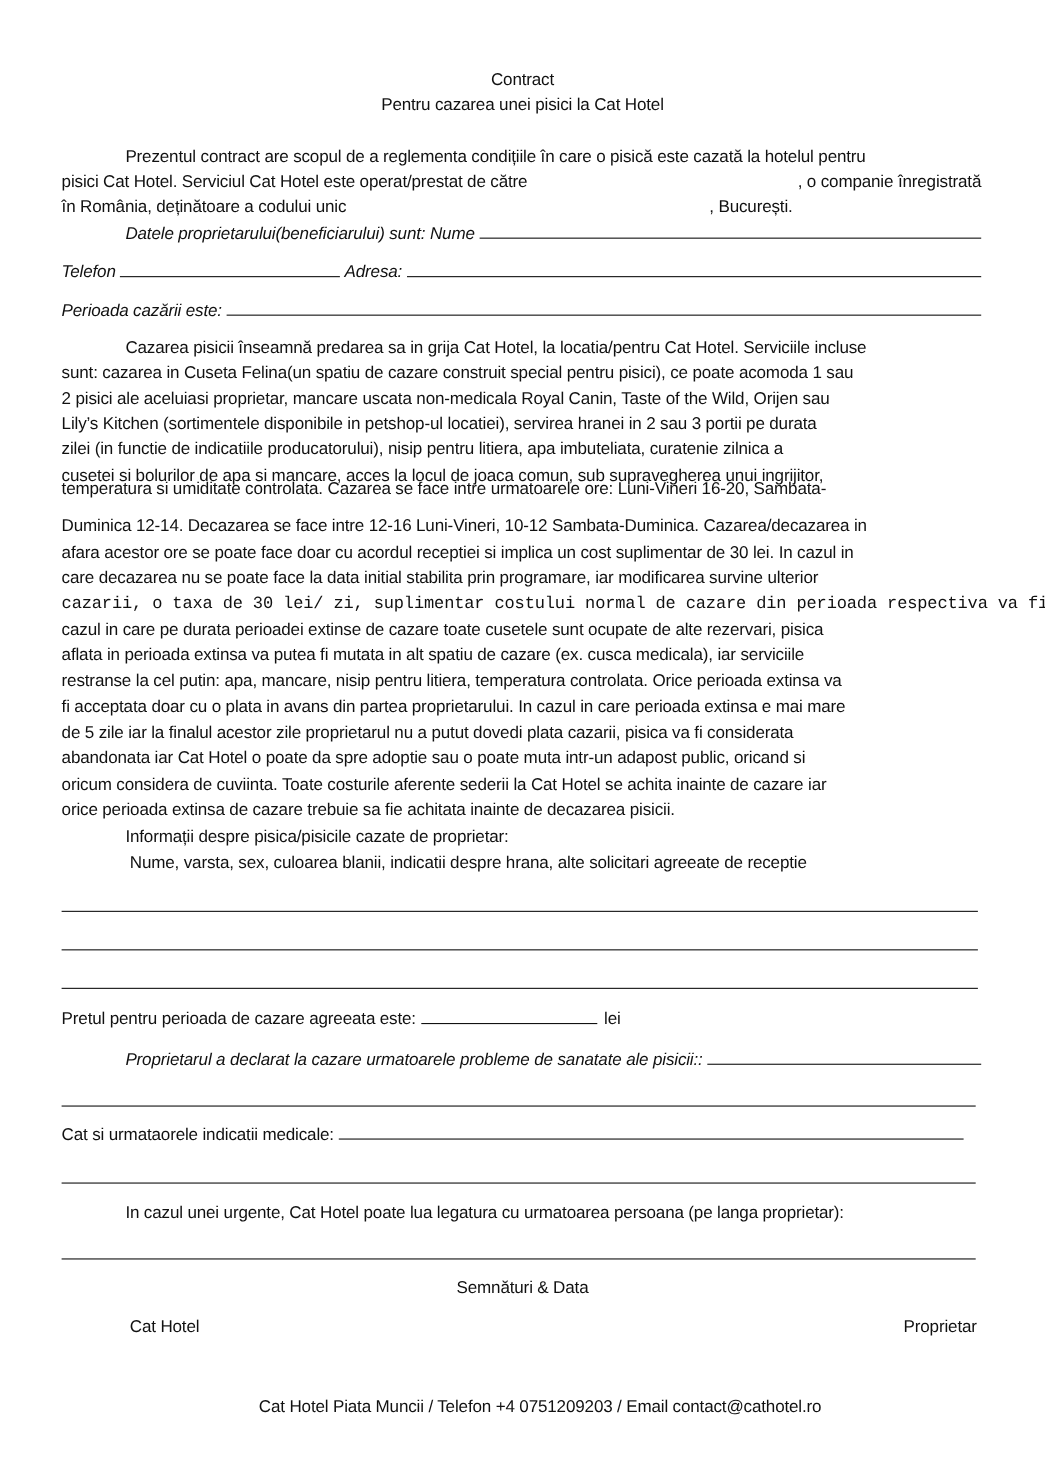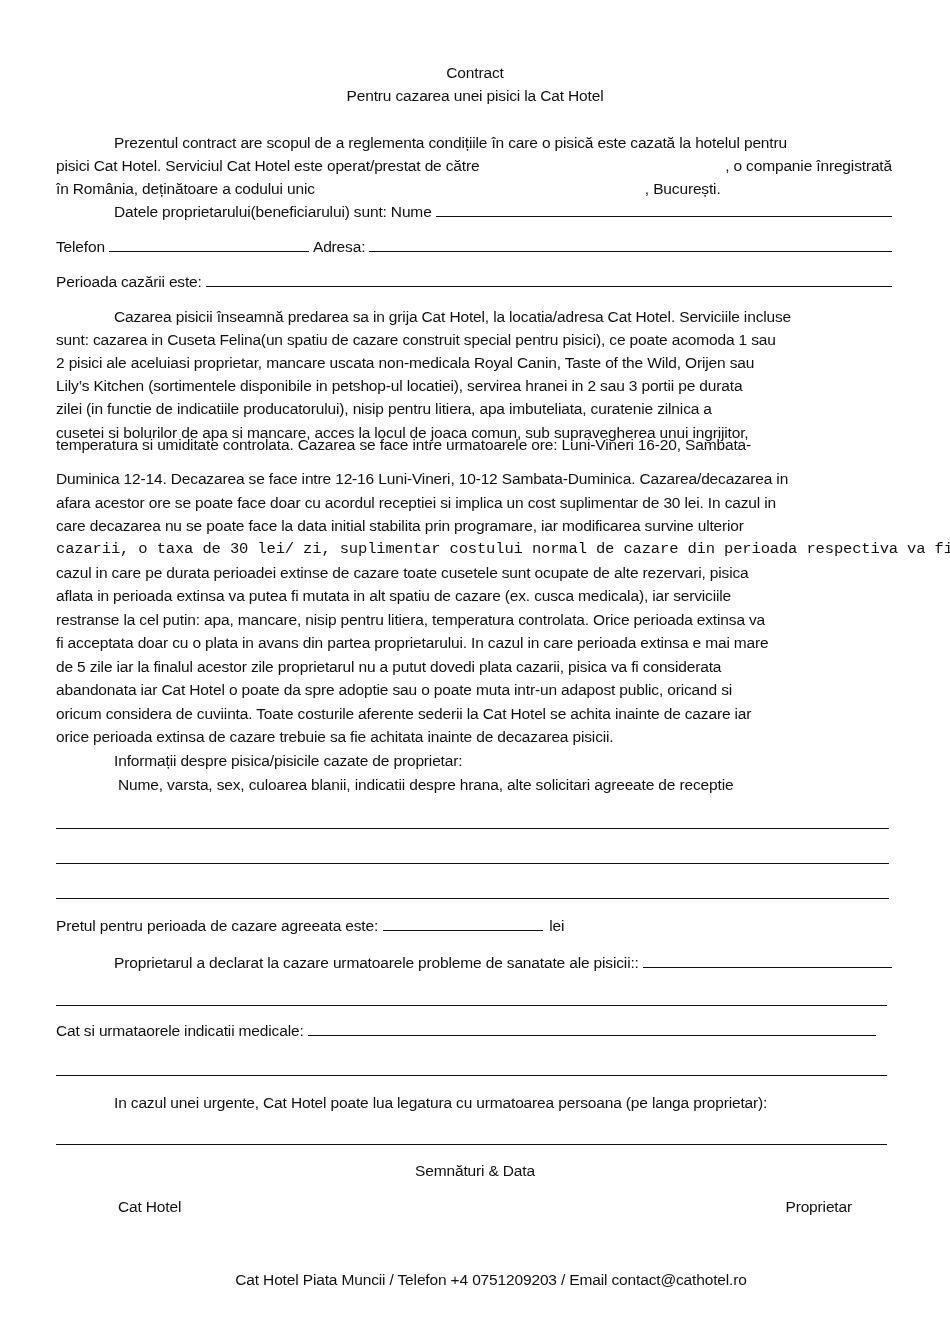--- a/index.html
+++ b/index.html
@@ -54,20 +54,21 @@
       height: 12px;
       vertical-align: baseline;
     }
     .justify-row {
       display: flex;
       justify-content: space-between;
     }
     .field-row {
       display: flex;
       align-items: baseline;
+      font-style: italic;
     }
     .field-row .fill {
       flex: 1;
       border-bottom: 1.2px solid #111;
       height: 15px;
       margin-left: 4px;
     }
   </style>
 </head>
 <body>
@@ -97,21 +98,21 @@
     <span>Telefon</span>
     <span class="blank" style="width:200px; margin:0 4px;"></span>
     <span>Adresa:</span>
     <span class="fill"></span>
   </div>
   <div class="line field-row" style="top:271px;">
     <span>Perioada cazării este:</span>
     <span class="fill"></span>
   </div>
 
-  <div class="line indent" style="top:306px;">Cazarea pisicii înseamnă predarea sa in grija Cat Hotel, la locatia/adresa Cat Hotel. Serviciile incluse</div>
+  <div class="line indent" style="top:306px;">Cazarea pisicii înseamnă predarea sa in grija Cat Hotel, la locatia/pentru Cat Hotel. Serviciile incluse</div>
   <div class="line" style="top:329px;">sunt: cazarea in Cuseta Felina(un spatiu de cazare construit special pentru pisici), ce poate acomoda 1 sau</div>
   <div class="line" style="top:352px;">2 pisici ale aceluiasi proprietar, mancare uscata non-medicala Royal Canin, Taste of the Wild, Orijen sau</div>
   <div class="line" style="top:375px;">Lily’s Kitchen (sortimentele disponibile in petshop-ul locatiei), servirea hranei in 2 sau 3 portii pe durata</div>
   <div class="line" style="top:398px;">zilei (in functie de indicatiile producatorului), nisip pentru litiera, apa imbuteliata, curatenie zilnica a</div>
   <div class="line" style="top:422px;">cusetei si bolurilor de apa si mancare, acces la locul de joaca comun, sub supravegherea unui ingrijitor,</div>
   <div class="line" style="top:434px;">temperatura si umiditate controlata. Cazarea se face intre urmatoarele ore: Luni-Vineri 16-20, Sambata-</div>
   <div class="line" style="top:468px;">Duminica 12-14. Decazarea se face intre 12-16 Luni-Vineri, 10-12 Sambata-Duminica. Cazarea/decazarea in</div>
   <div class="line" style="top:492px;">afara acestor ore se poate face doar cu acordul receptiei si implica un cost suplimentar de 30 lei. In cazul in</div>
   <div class="line" style="top:515px;">care decazarea nu se poate face la data initial stabilita prin programare, iar modificarea survine ulterior</div>
   <div class="line" style="top:538px;font-family:Liberation Mono, monospace;">cazarii, o taxa de 30 lei/ zi, suplimentar costului normal de cazare din perioada respectiva va fi tarifata. In</div>
@@ -147,17 +148,17 @@
     <span>Cat si urmataorele indicatii medicale:</span>
     <span class="fill" style="flex:1; border-bottom:1.2px solid #111; height:15px; margin-left:4px;"></span>
   </div>
   <div class="fullrule" style="top:1075px; width:831px;"></div>
 
   <div class="line indent" style="top:1092px;">In cazul unei urgente, Cat Hotel poate lua legatura cu urmatoarea persoana (pe langa proprietar):</div>
   <div class="fullrule" style="top:1144px; width:831px;"></div>
 
   <div class="line center" style="top:1160px;">Semnături &amp; Data</div>
   <div class="line" style="top:1196px; left:118px; width:200px;">Cat Hotel</div>
-  <div class="line" style="top:1196px; left:652px; width:200px; text-align:right;">Proprietar</div>
+  <div class="line" style="top:1196px; left:688px; width:200px; text-align:right;">Proprietar</div>
 
   <div class="line center" style="top:1269px;margin-left:16px;">Cat Hotel Piata Muncii / Telefon +4 0751209203 / Email contact@cathotel.ro</div>
 
 </div>
 
 </body></html>

